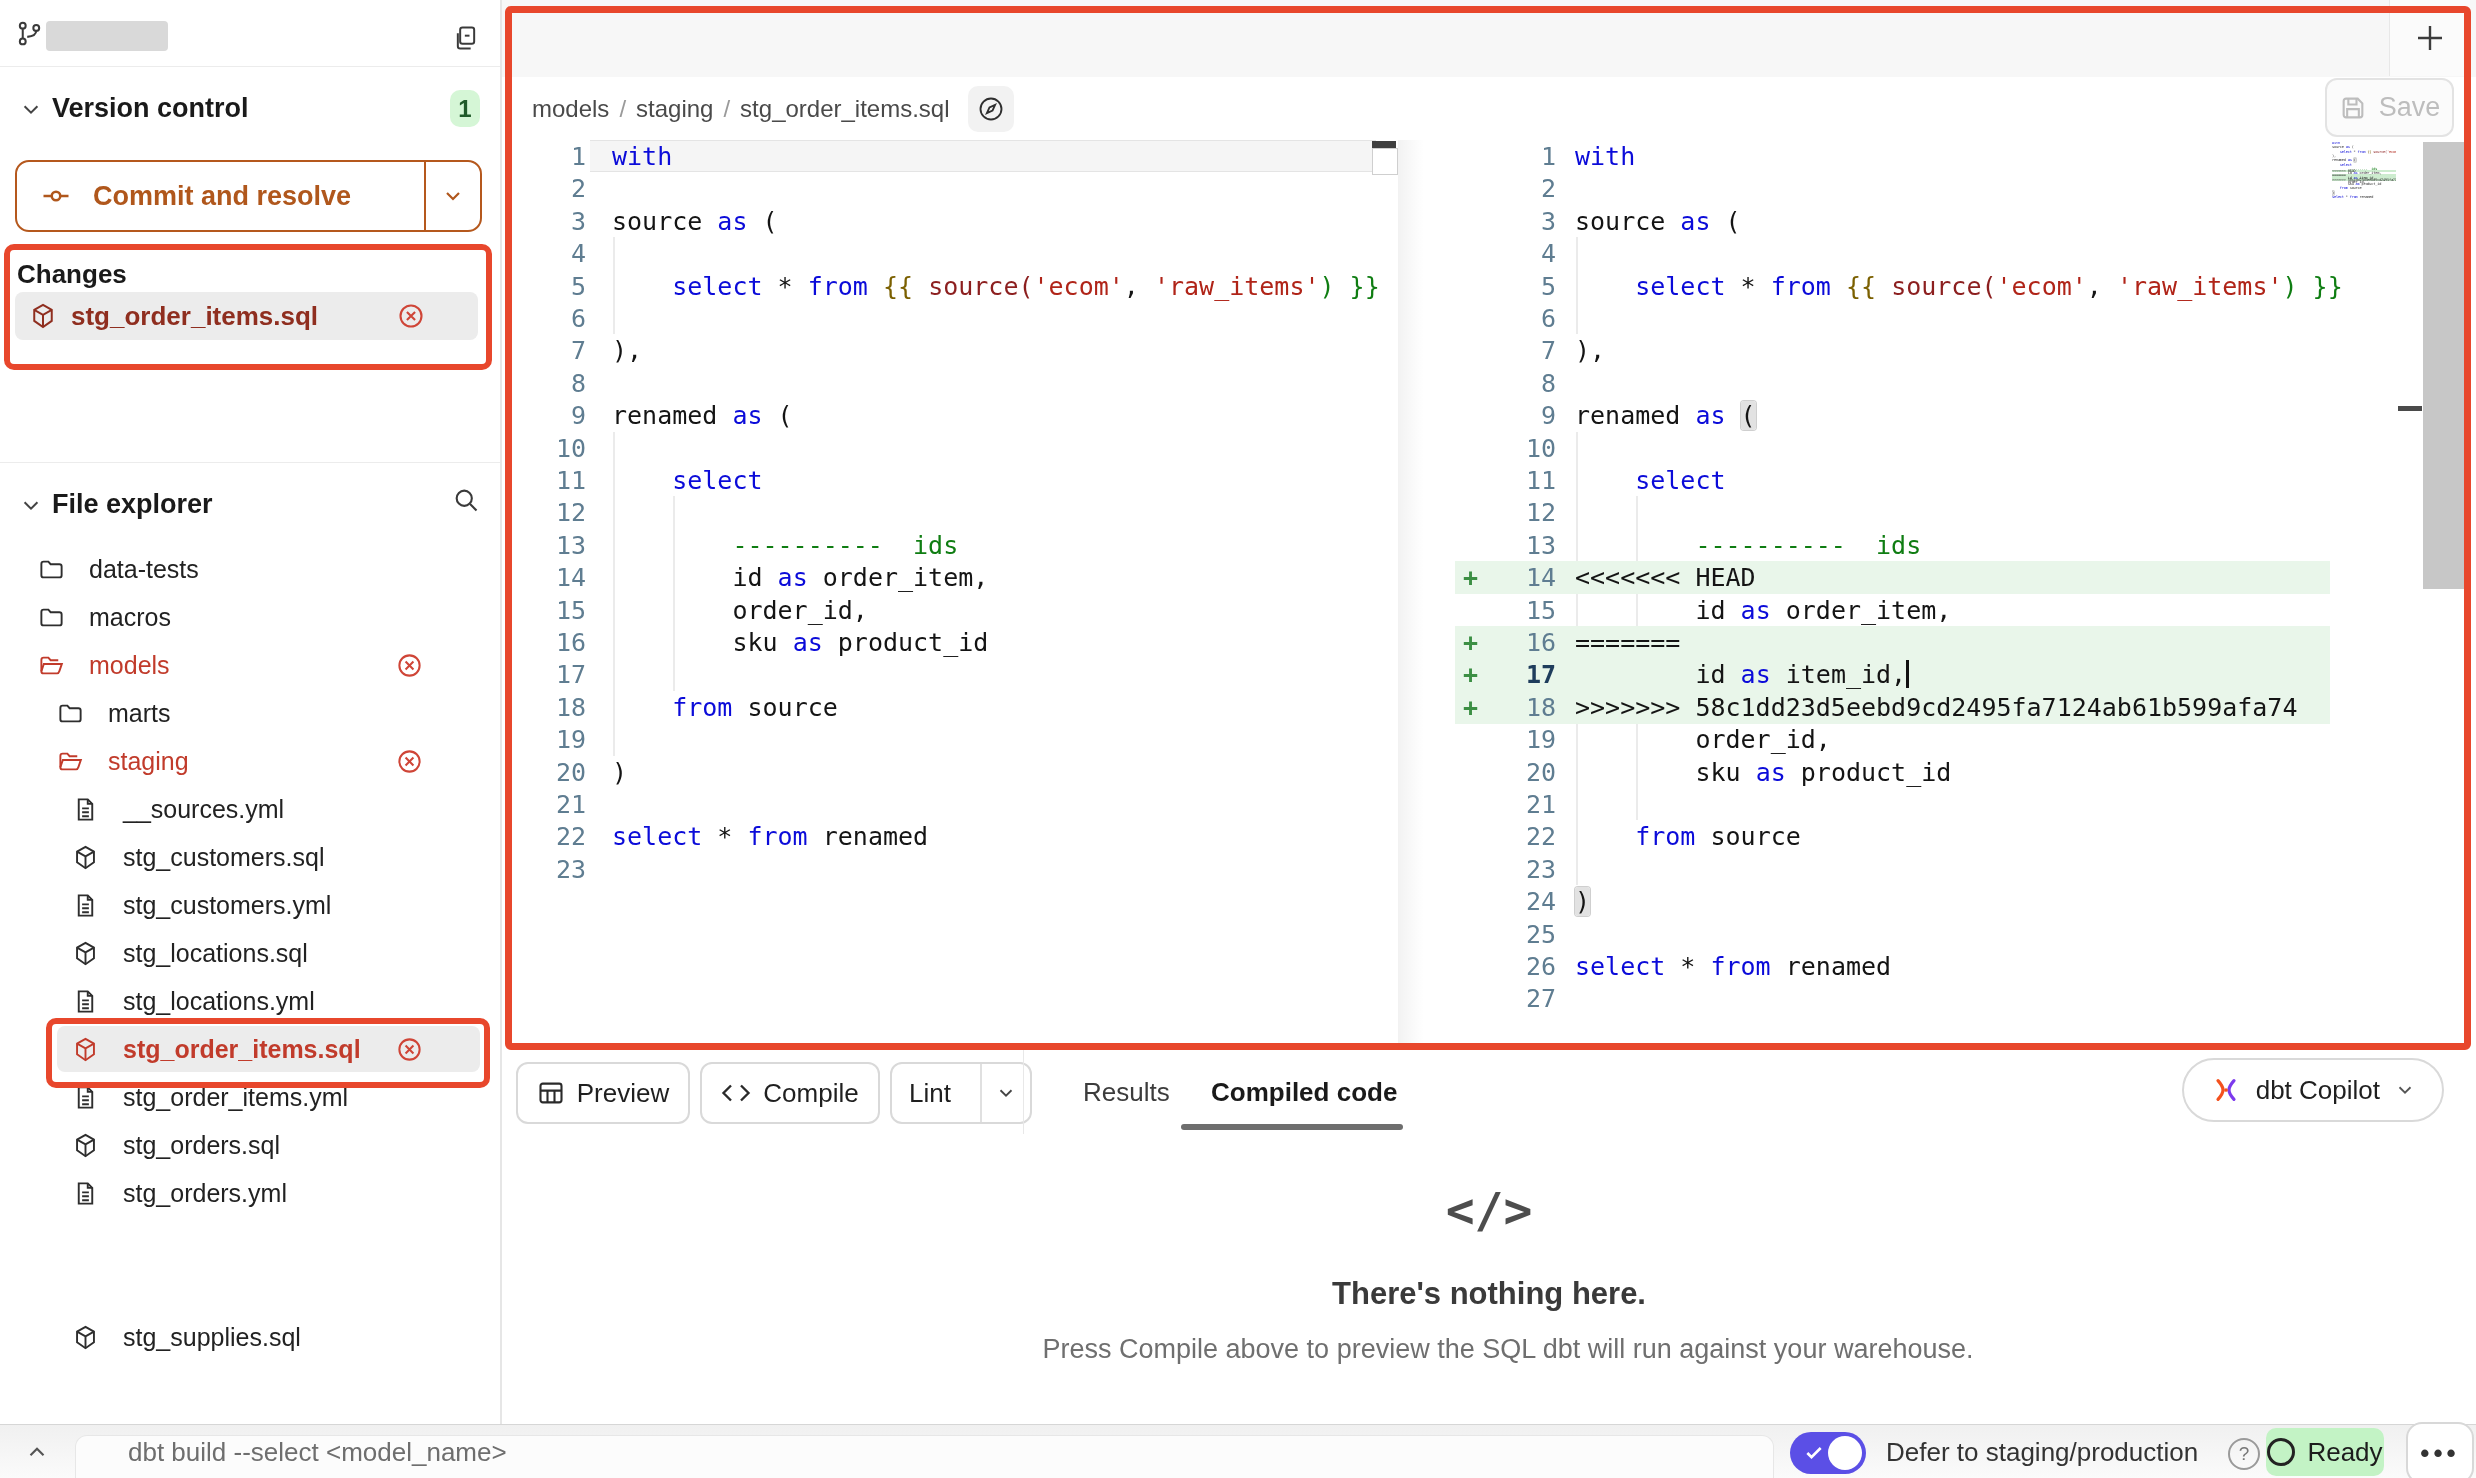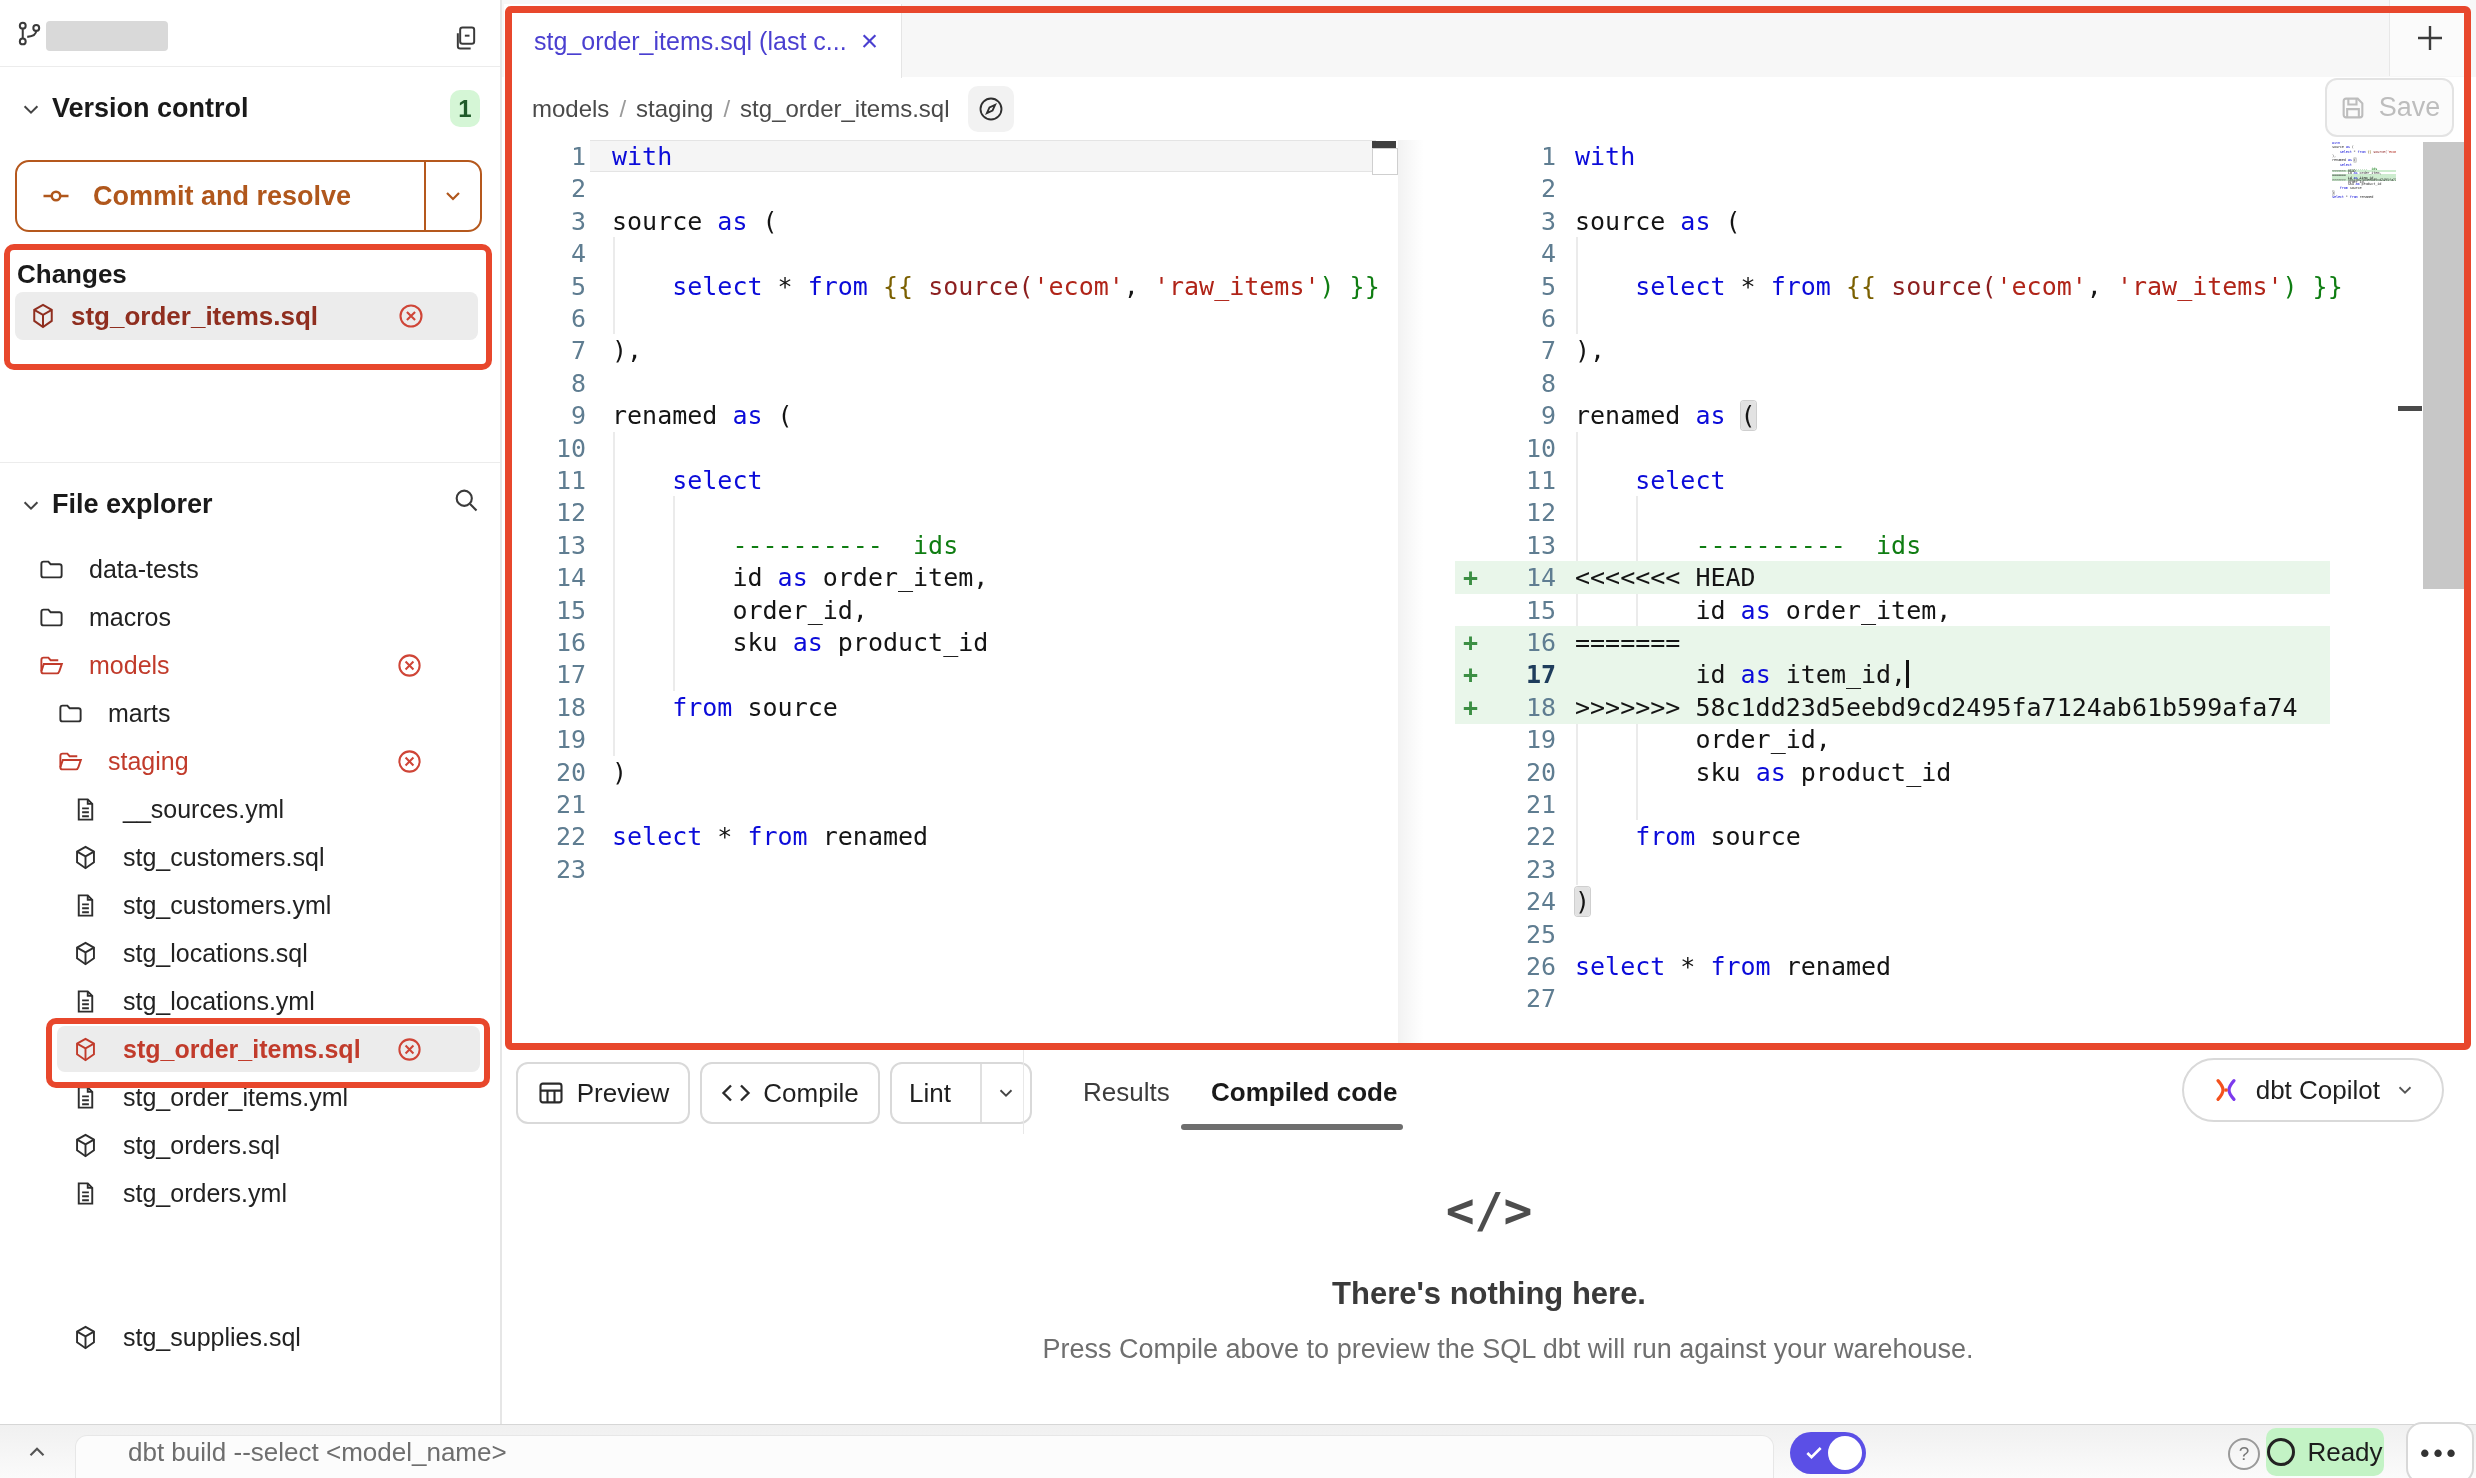--- a/index.html
+++ b/index.html
@@ -325,24 +325,20 @@
               <path d="M12 2.5l7.5 4.3v9.4L12 21.5l-7.5-5.3V6.8z"></path>
               <path d="M4.5 6.8L12 11l7.5-4.2M12 11v10.5"></path>
             </svg>
           </span>
           <span class="tree-label " style="position:absolute;left:111px;">stg_supplies.sql</span>
         </div>
       </div>
   </div>
 
   <div id="tabbar" class="abs"></div>
-  <div id="tab-active" class="abs">
-    <span class="t">stg_order_items.sql (last c...</span>
-    <span style="margin-left:14px;font-size:30px;color:#4a3fd0;">×</span>
-  </div>
   <div id="plus-area" class="abs">
     <svg width="36" height="36" viewBox="0 0 24 24" fill="none" stroke="#3c3c3c" stroke-width="1.6">
         <path d="M12 4v16M4 12h16"></path>
       </svg>
   </div>
   <div id="crumbrow" class="abs">
     <div style="margin-left:30px;display:flex;align-items:center;" id="breadcrumb">
         <span class="crumb">models</span>
         <span class="crumb-sep">/</span>
         <span class="crumb">staging</span>
@@ -521,20 +517,21 @@
           <path d="M6 15l6-6 6 6"></path>
         </svg>
     </span>
     <div id="cmdtext">dbt build --select &lt;model_name&gt;</div>
     <div id="toggle">
       <svg class="abs" style="left:14px;top:11px;" width="20" height="20" viewBox="0 0 24 24" fill="none" stroke="#fff" stroke-width="3.2">
           <path d="M4 12l5 5 11-11"></path>
         </svg>
       <div class="knob"></div>
     </div>
+    <div id="defer-label">Defer to staging/production</div>
     <div id="help">?</div>
     <div id="ready">
       <i></i>
       <span>Ready</span>
     </div>
     <div id="dots">
         <span>•••</span>
       </div>
   </div>
 

